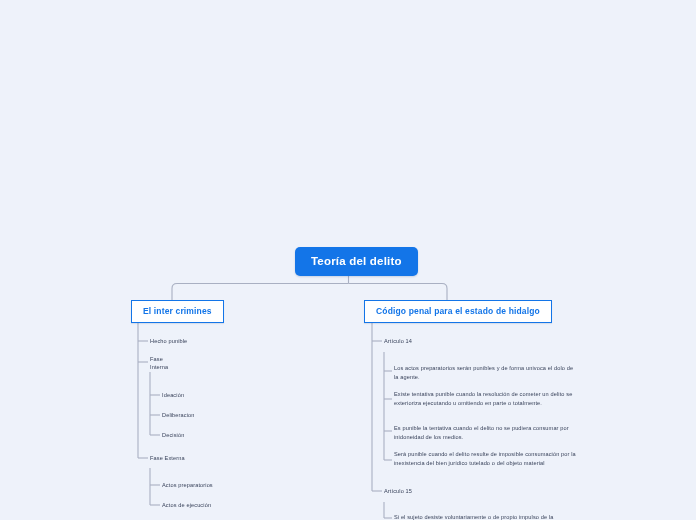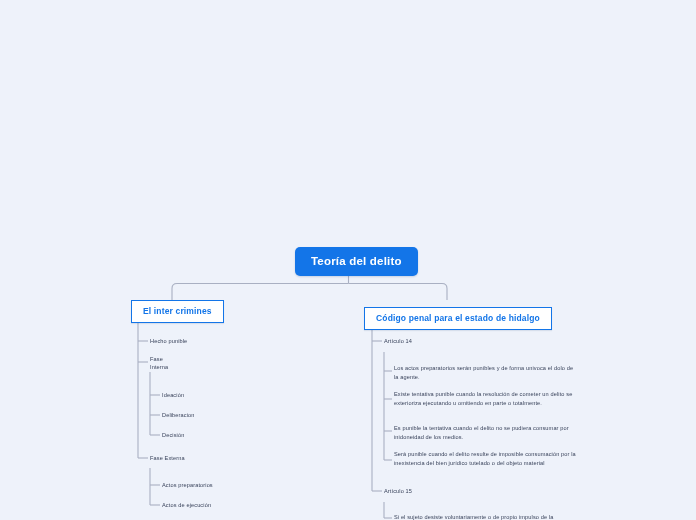--- a/index.html
+++ b/index.html
@@ -144,21 +144,21 @@
   <div class="node leaf-node" style="left:162px; top:411px;">Deliberacion</div>
 
   <div class="node leaf-node" style="left:162px; top:431px;">Decisión</div>
 
   <div class="node leaf-node" style="left:150px; top:454px;">Fase Externa</div>
 
   <div class="node leaf-node" style="left:162px; top:481px;">Actos preparatorios</div>
 
   <div class="node leaf-node" style="left:162px; top:501px;">Actos de ejecución</div>
 
-  <div class="node branch-node" style="left:364px; top:300px;margin-top:7px;">Código penal para el estado de hidalgo</div>
+  <div class="node branch-node" style="left:364px; top:300px;">Código penal para el estado de hidalgo</div>
 
   <div class="node leaf-node" style="left:384px; top:337px;">Artículo 14</div>
 
   <div class="node leaf-node wrap" style="left:394px; top:364px;">Los actos preparatorios serán punibles y de forma univoca el dolo de la agente.</div>
 
   <div class="node leaf-node wrap" style="left:394px; top:390px;">Existe tentativa punible cuando la resolución de cometer un delito se exterioriza ejecutando u omitiendo en parte o totalmente.</div>
 
   <div class="node leaf-node wrap" style="left:394px; top:424px;">Es punible la tentativa cuando el delito no se pudiera consumar por inidoneidad de los medios.</div>
 
   <div class="node leaf-node wrap" style="left:394px; top:450px;">Será punible cuando el delito resulte de imposible consumación por la inexistencia del bien jurídico tutelado o del objeto material</div>

